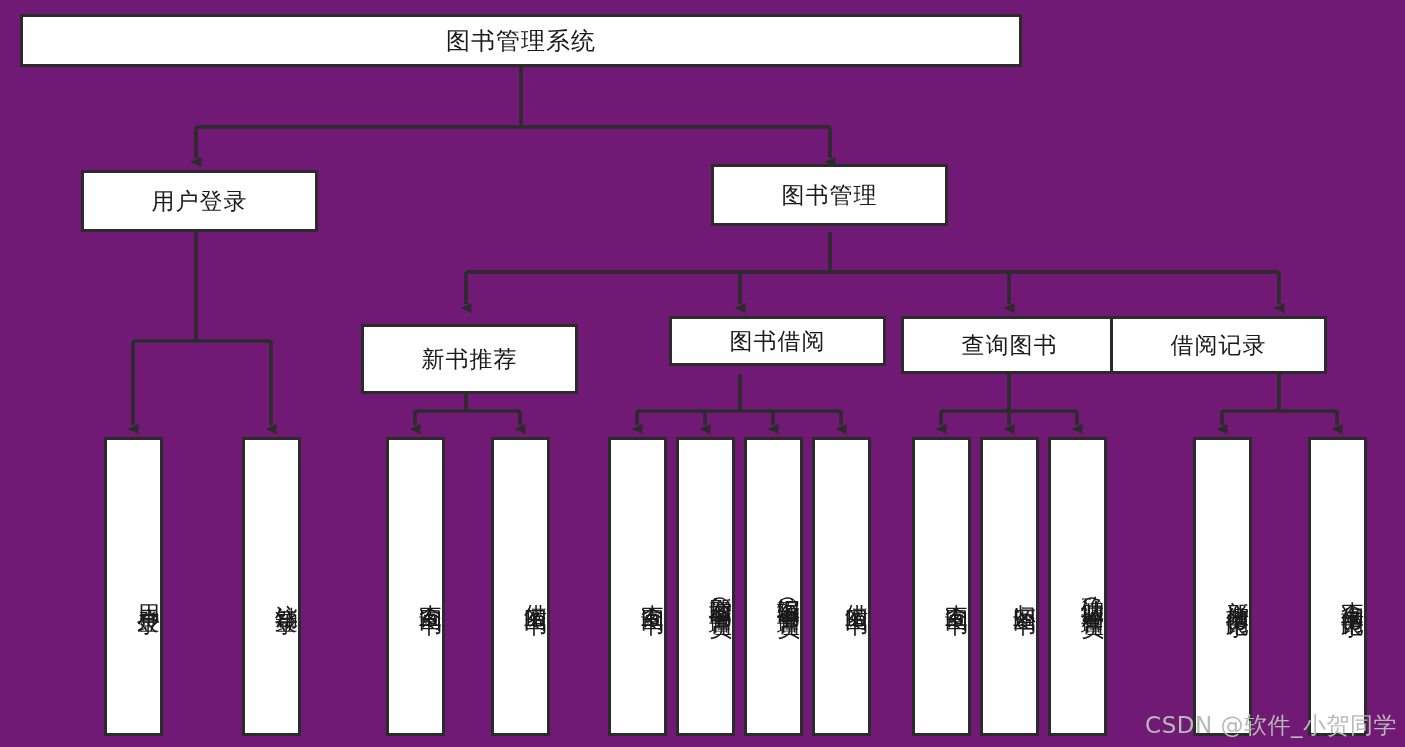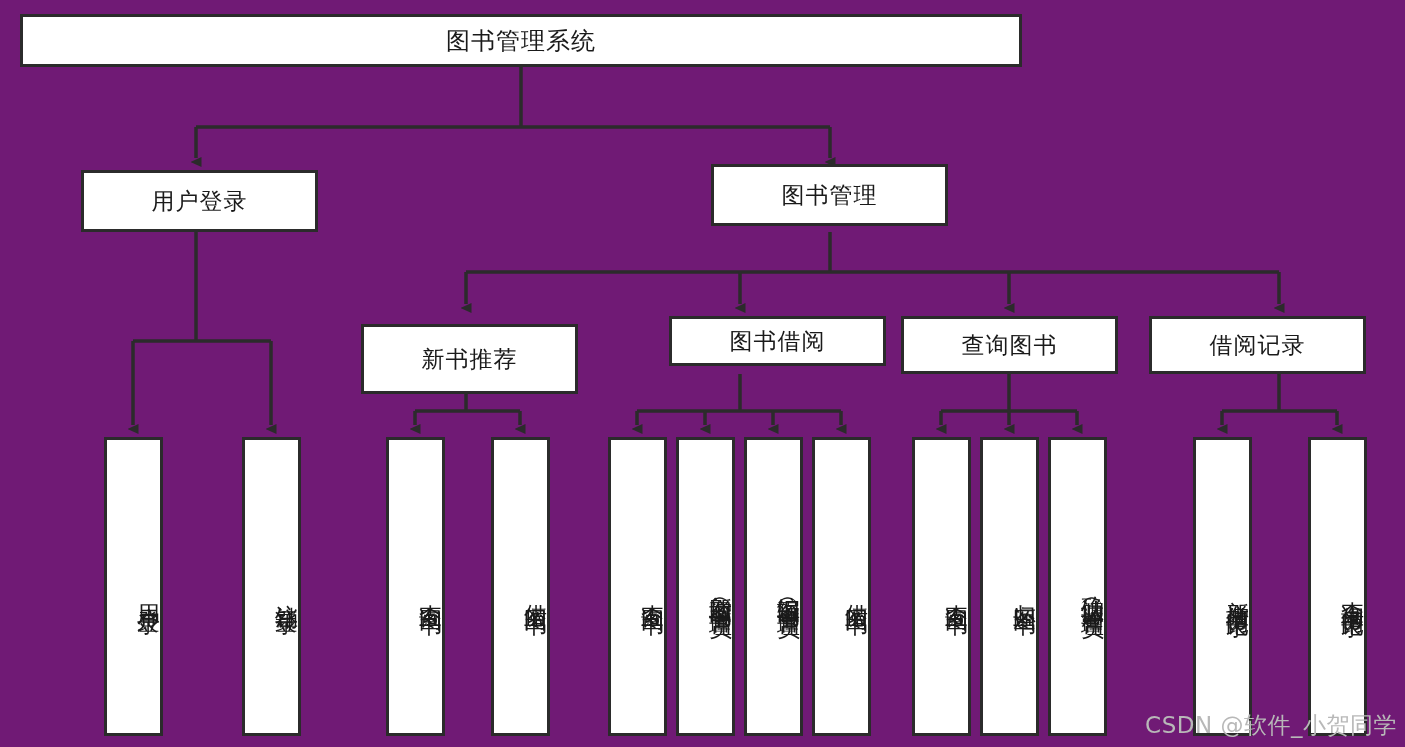--- a/index.html
+++ b/index.html
@@ -124,21 +124,21 @@
   </svg>
 
   <div class="node h root" style="left:20px; top:14px; width:1002px; height:53px;">图书管理系统</div>
 
   <div class="node h" style="left:81px; top:170px; width:237px; height:62px;">用户登录</div>
   <div class="node h" style="left:711px; top:164px; width:237px; height:62px;">图书管理</div>
 
   <div class="node h" style="left:361px; top:324px; width:217px; height:70px;font-family:Liberation Mono, monospace;">新书推荐</div>
   <div class="node h" style="left:669px; top:316px; width:217px; height:50px;">图书借阅</div>
   <div class="node h" style="left:901px; top:316px; width:217px; height:58px;">查询图书</div>
-  <div class="node h" style="left:1149px; top:316px; width:217px; height:58px;">借阅记录</div>
+  <div class="node h" style="left:1110px; top:316px; width:217px; height:58px;">借阅记录</div>
 
   <div class="node v" style="left:104px; top:437px; width:59px; height:299px;">
     <span class="vtext">用户登录</span>
   </div>
   <div class="node v" style="left:242px; top:437px; width:59px; height:299px;">
     <span class="vtext">注销登录</span>
   </div>
 
   <div class="node v" style="left:386px; top:437px; width:59px; height:299px;">
     <span class="vtext">查询图书</span>

